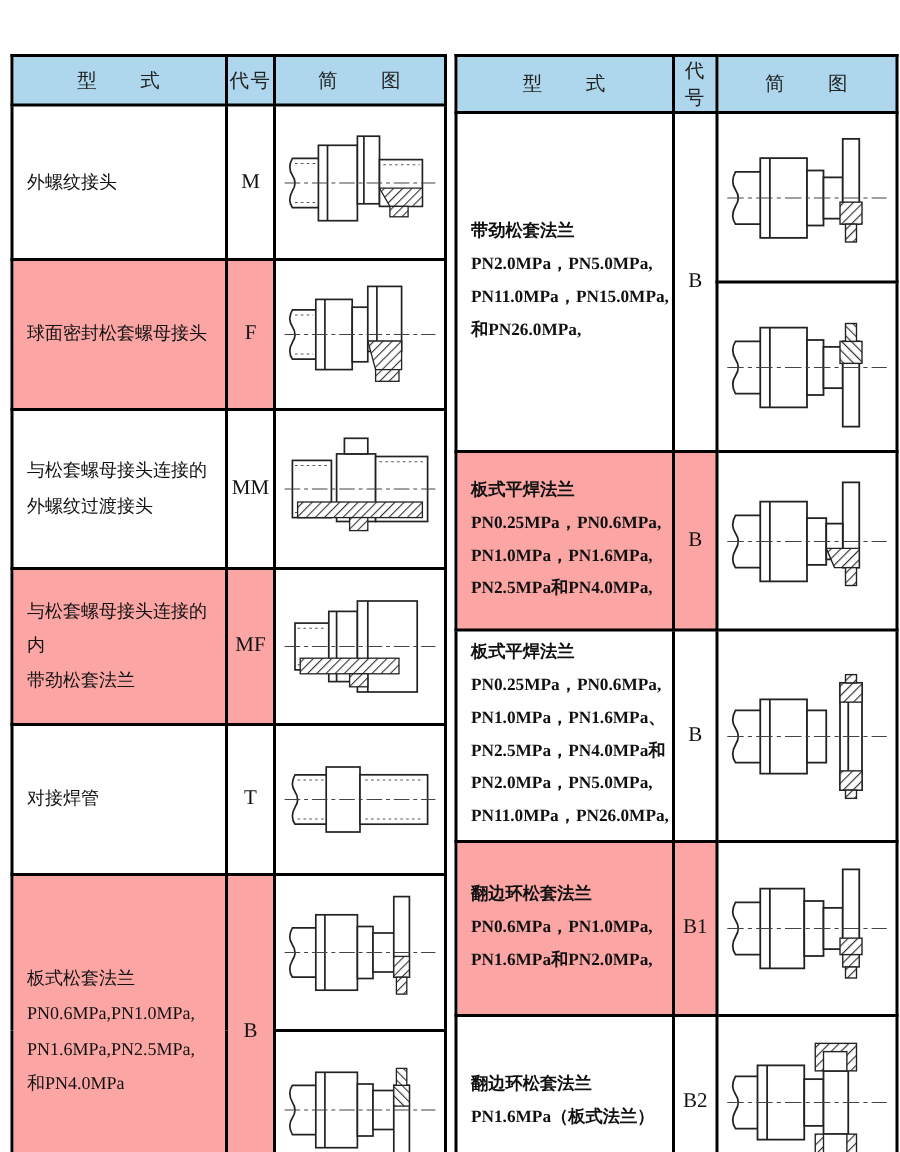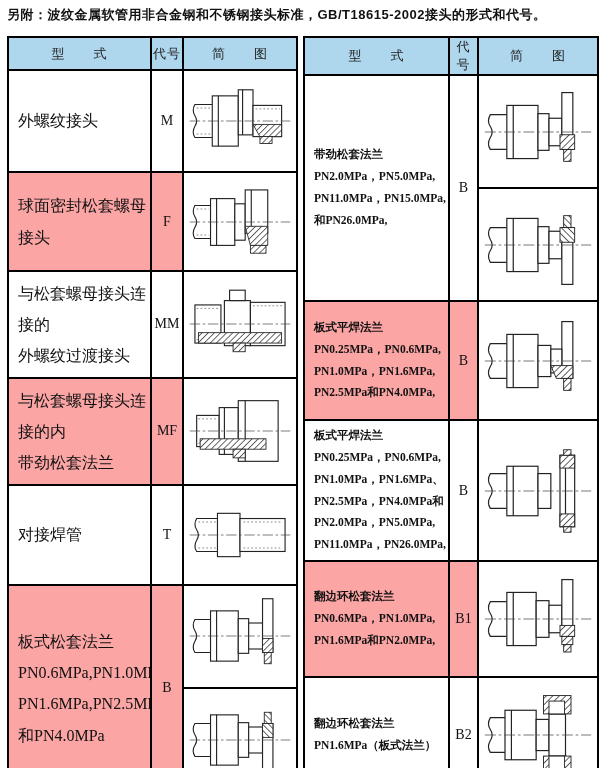--- a/index.html
+++ b/index.html
@@ -9,21 +9,21 @@
   .title{position:absolute;left:7px;top:6px;width:590px;
          font-family:"Liberation Sans","DejaVu Sans",sans-serif;
          font-weight:bold;font-size:13px;letter-spacing:.5px;color:#111;}
   .tables{position:absolute;left:7px;top:36px;display:flex;gap:5px;}
   table{border-collapse:collapse;table-layout:fixed;background:#fff;}
   table.left{width:289px;}
   table.right{width:294px;}
   th,td{border:2px solid #000;padding:0;vertical-align:middle;overflow:hidden;}
   th{background:#aed7ee;font-weight:normal;font-size:13px;height:28px;
      letter-spacing:1px;color:#222;text-align:center;}
-  td.type{white-space:pre-line;font-size:16px;line-height:1.95;
+  td.type{white-space:pre-line;font-size:12px;line-height:1.95;
           padding:4px 2px 4px 9px;text-align:left;color:#111;}
   table.right td.type{font-size:11.5px;line-height:1.9;font-weight:bold;}
   td.code{text-align:center;font-size:14px;color:#111;}
   td.diag{text-align:center;background:#fff;}
   .hl{background:#fca5a5;}
   svg.d{display:block;margin:0 auto;}
   .s{stroke:#222;fill:#fff;stroke-width:1.3px;}
   .sn{stroke:#222;fill:none;stroke-width:1.3px;}
   .hx{fill:url(#hx);stroke:#222;stroke-width:1px;}
   .cl{stroke:#444;fill:none;stroke-width:.8px;stroke-dasharray:12 3 3 3;}
@@ -36,21 +36,20 @@
   <defs>
     <pattern id="hx" patternUnits="userSpaceOnUse" width="5" height="5" patternTransform="rotate(45)">
       <rect width="5" height="5" fill="#fff"></rect>
       <line x1="0" y1="0" x2="0" y2="5" stroke="#333" stroke-width="1.7"></line>
     </pattern>
   </defs>
 </svg>
 
 <div class="page">
 
-  <div class="title">另附：波纹金属软管用非合金钢和不锈钢接头标准，GB/T18615-2002接头的形式和代号。</div>
 
   <div class="tables">
 
     <table class="left">
       <colgroup>
           <col style="width:143px">
           <col style="width:32px">
           <col style="width:114px">
         </colgroup>
       <tbody>

